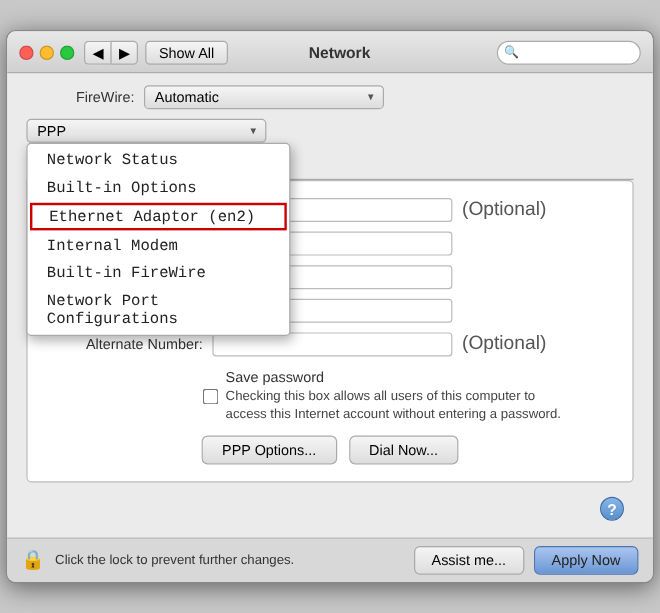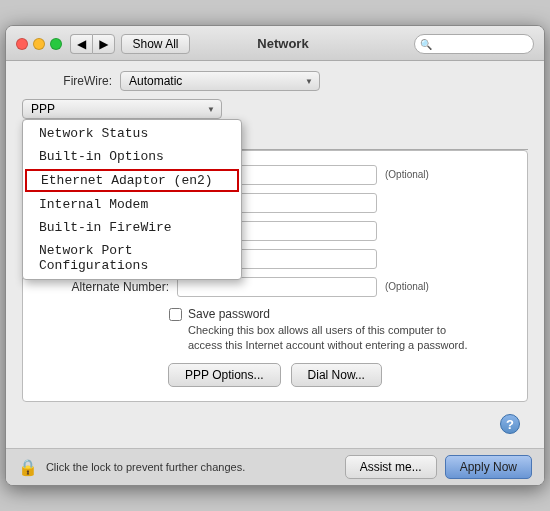--- a/index.html
+++ b/index.html
@@ -246,26 +246,26 @@
       padding: 2px 4px;
       font-size: 12px;
       width: 200px;
       outline: none;
       background: white;
     }
 
     .optional-label {
       margin-left: 8px;
       color: #555;
-      font-size: 10px;
+      font-size: 16px;
     }
 
     .checkbox-row {
       display: flex;
-      align-items: flex-start;
+      align-items: center;
       margin: 10px 0 10px 130px;
     }
 
     .checkbox-row input[type=checkbox] {
       margin-right: 6px;
       margin-top: 1px;
     }
 
     .checkbox-desc {
       font-size: 12px;

